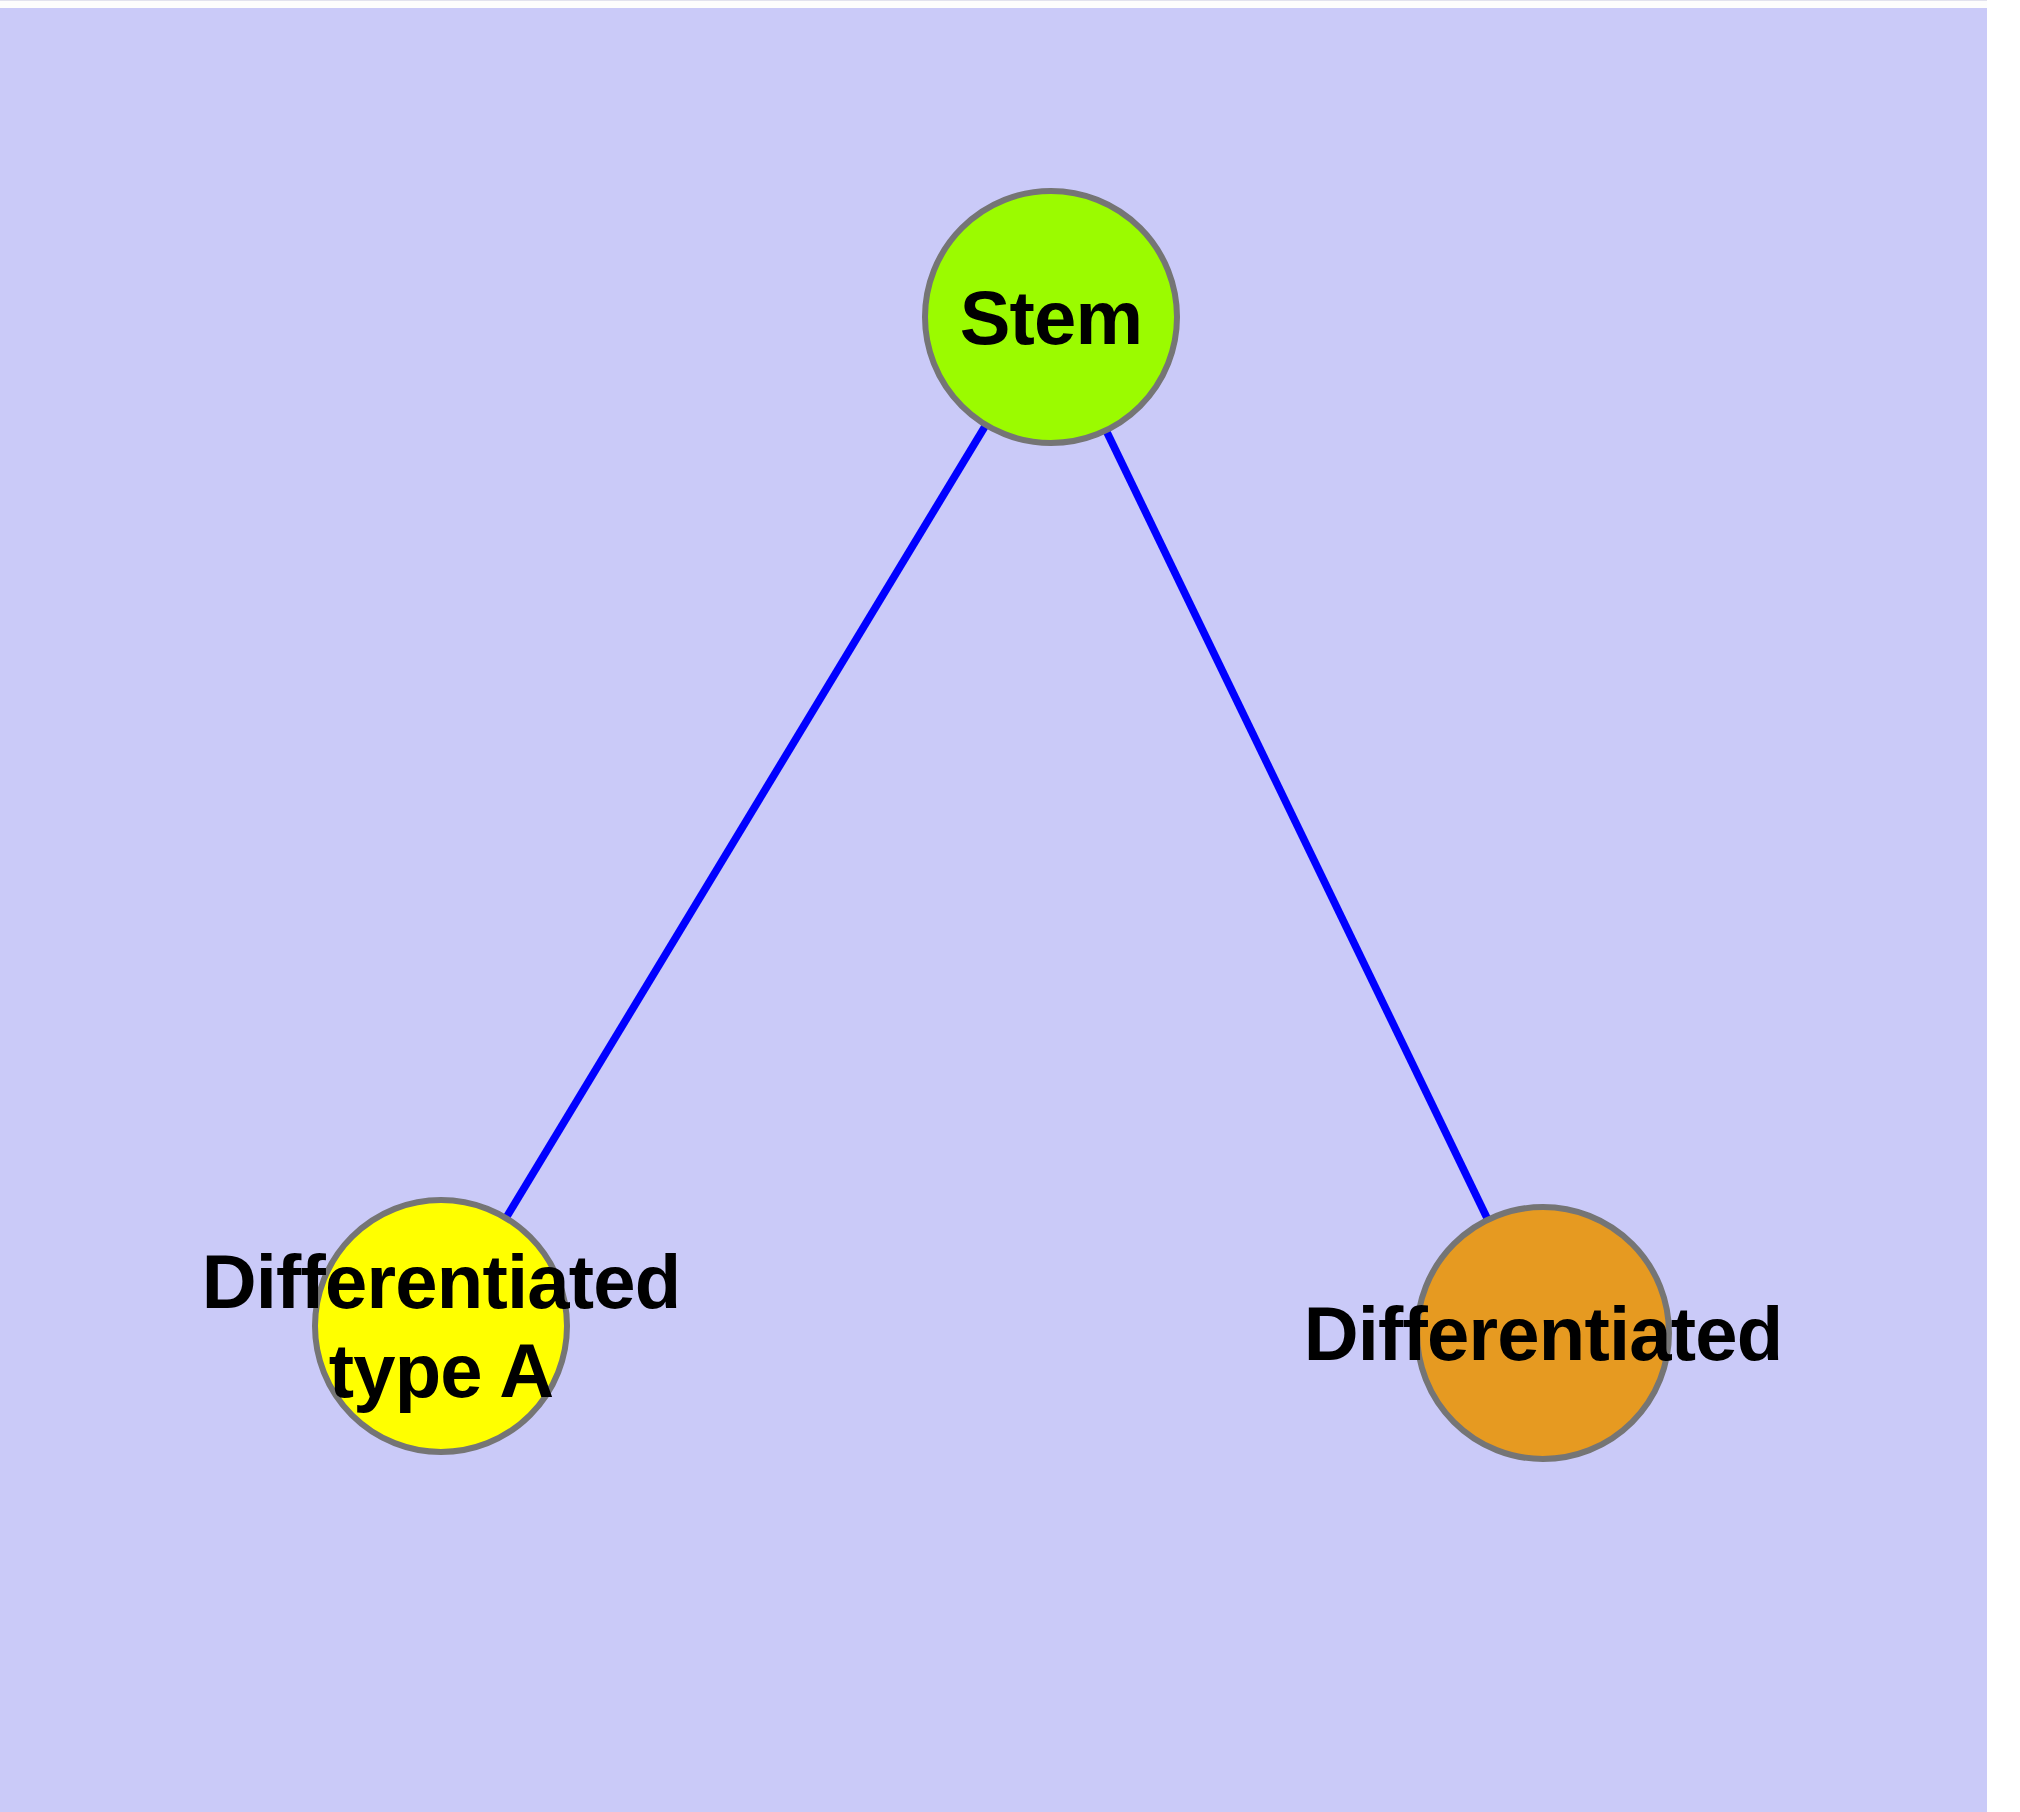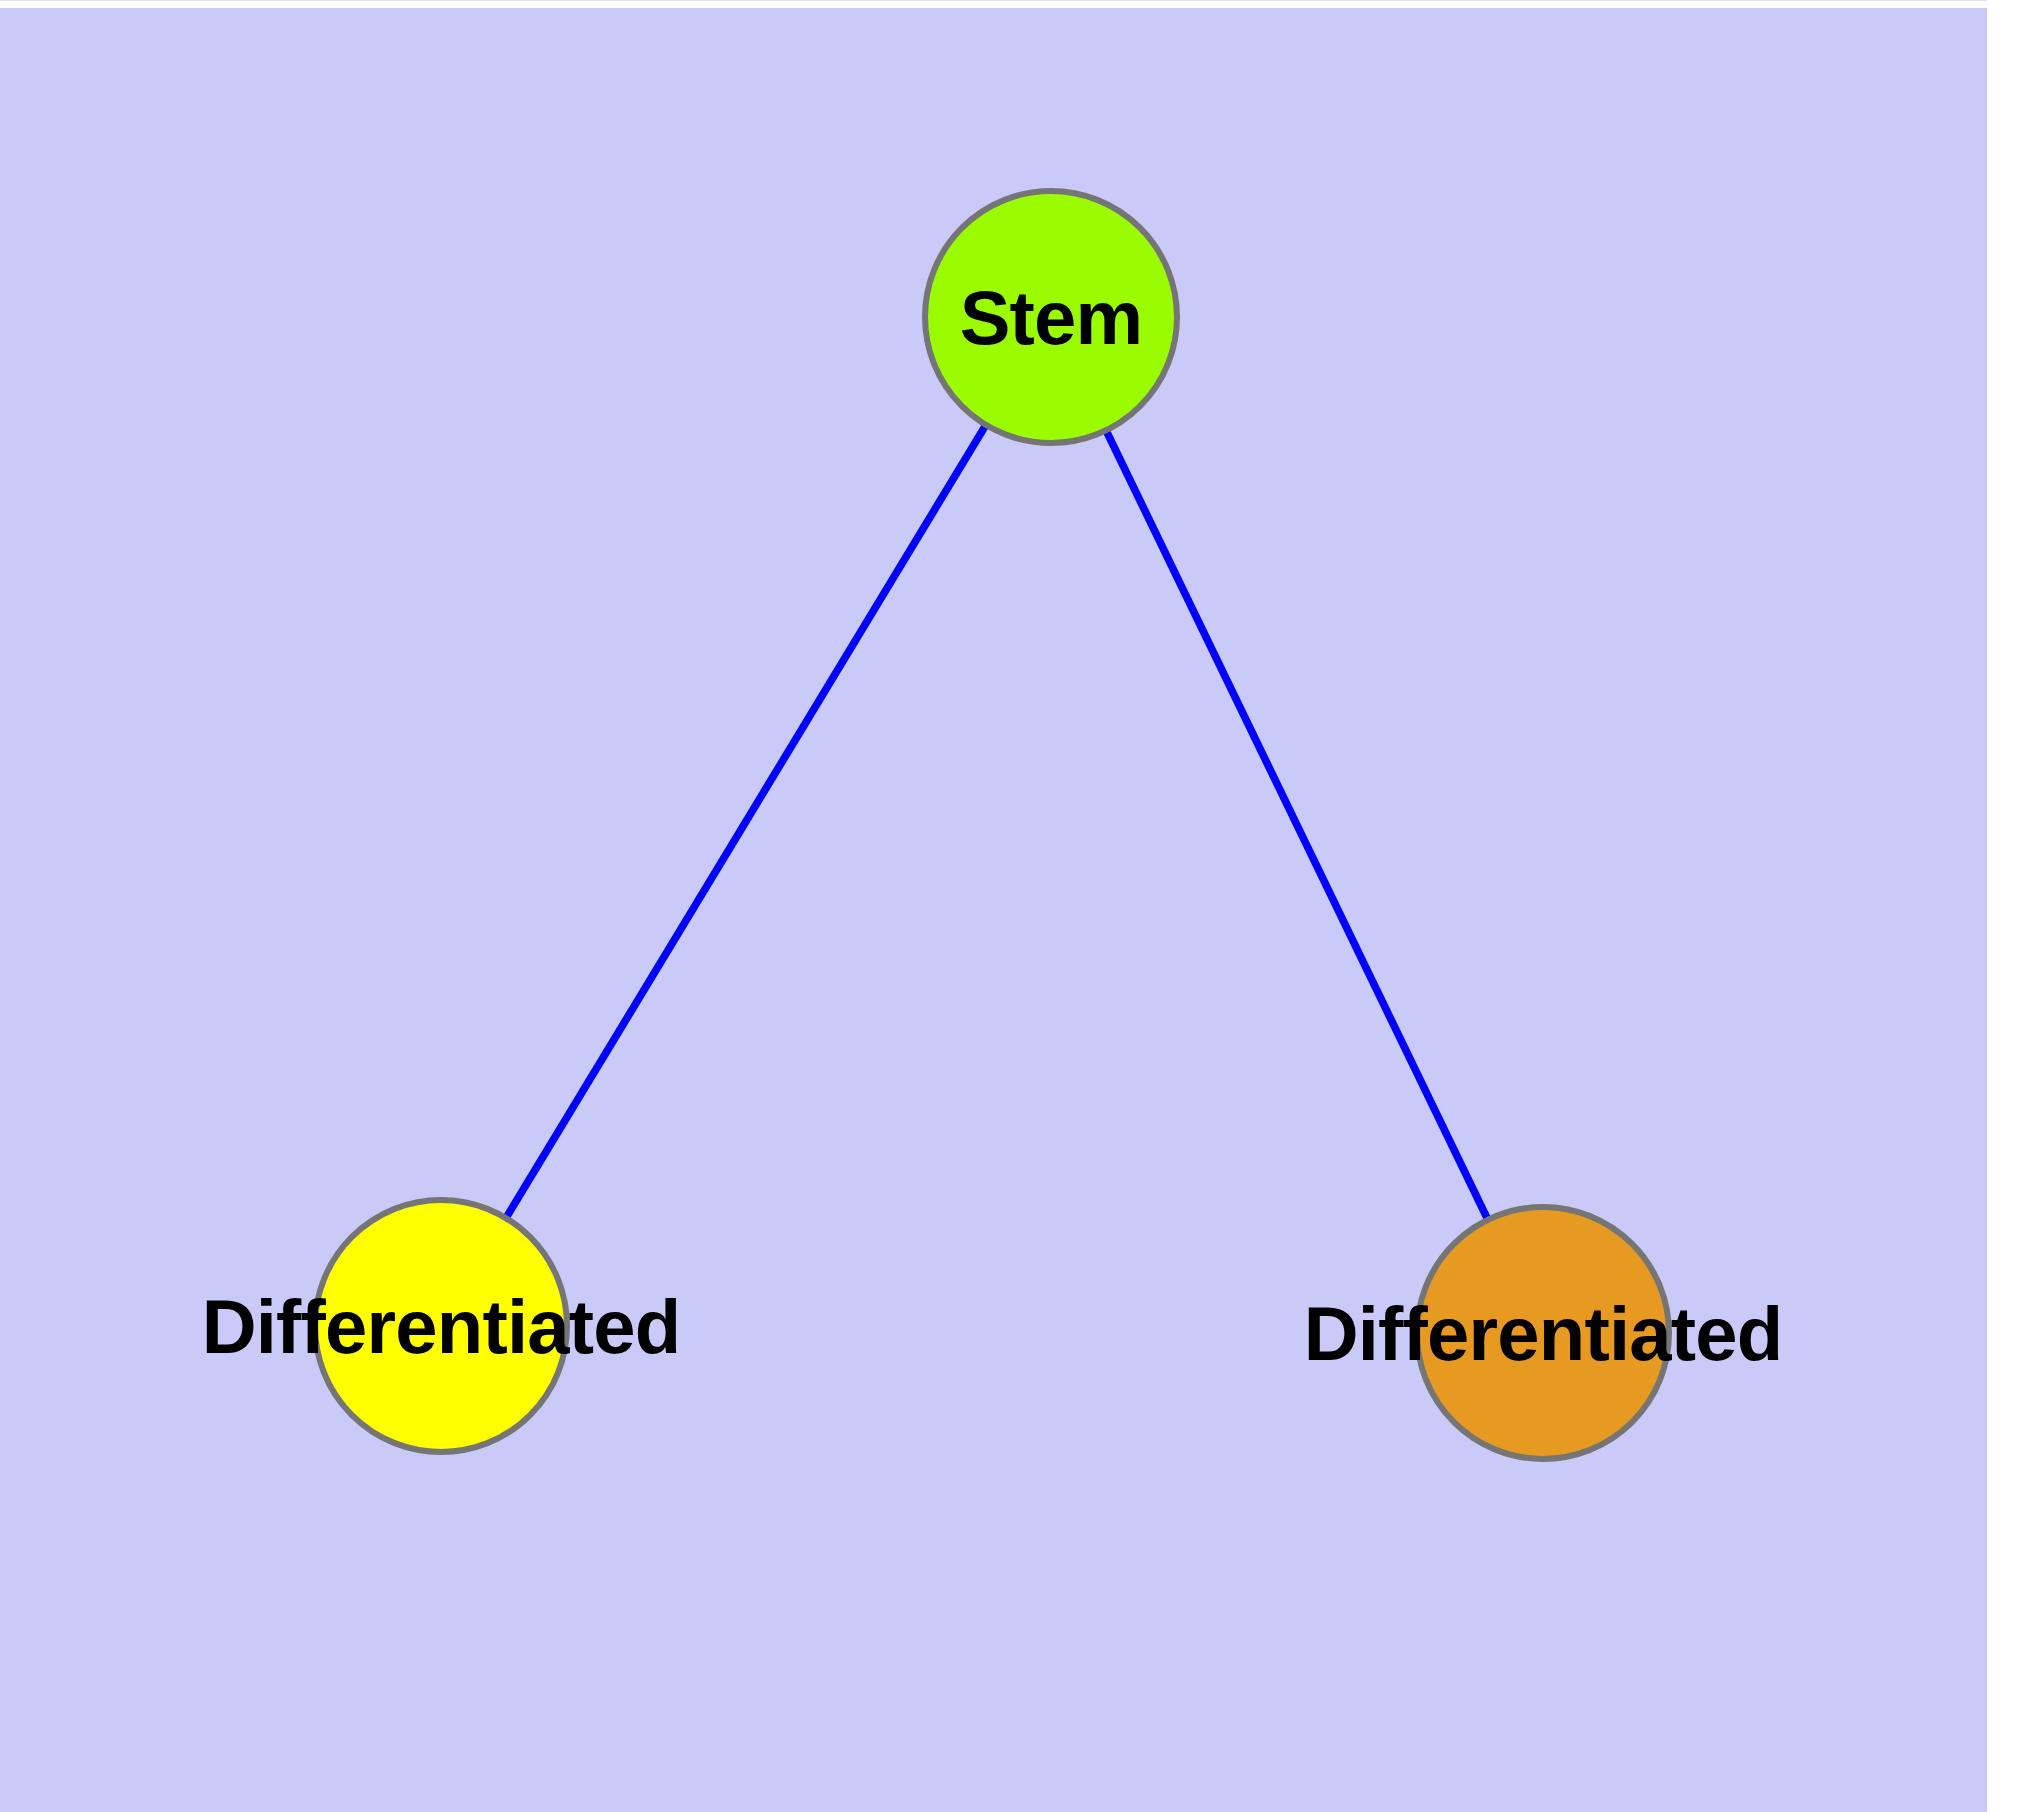--- a/index.html
+++ b/index.html
@@ -75,20 +75,21 @@
 
   <div class="node" style="left: 922px; top: 188px; width: 258px; height: 258px; background: rgb(155, 251, 0); border-color: rgb(117, 117, 117); border-width: 6px;">
     <div class="node-label">
       <span class="line">Stem</span>
     </div>
   </div>
 
   <div class="node" style="left: 312px; top: 1197px; width: 258px; height: 258px; background: rgb(255, 255, 0); border-color: rgb(117, 117, 117); border-width: 6px;">
     <div class="node-label">
       <span class="line">Differentiated</span>
+      <span class="line">type A</span>
     </div>
   </div>
 
   <div class="node" style="left: 1414px; top: 1204px; width: 258px; height: 258px; background: rgb(230, 154, 33); border-color: rgb(117, 117, 117); border-width: 6px;">
     <div class="node-label">
       <span class="line">Differentiated</span>
     </div>
   </div>
 
 </div>

